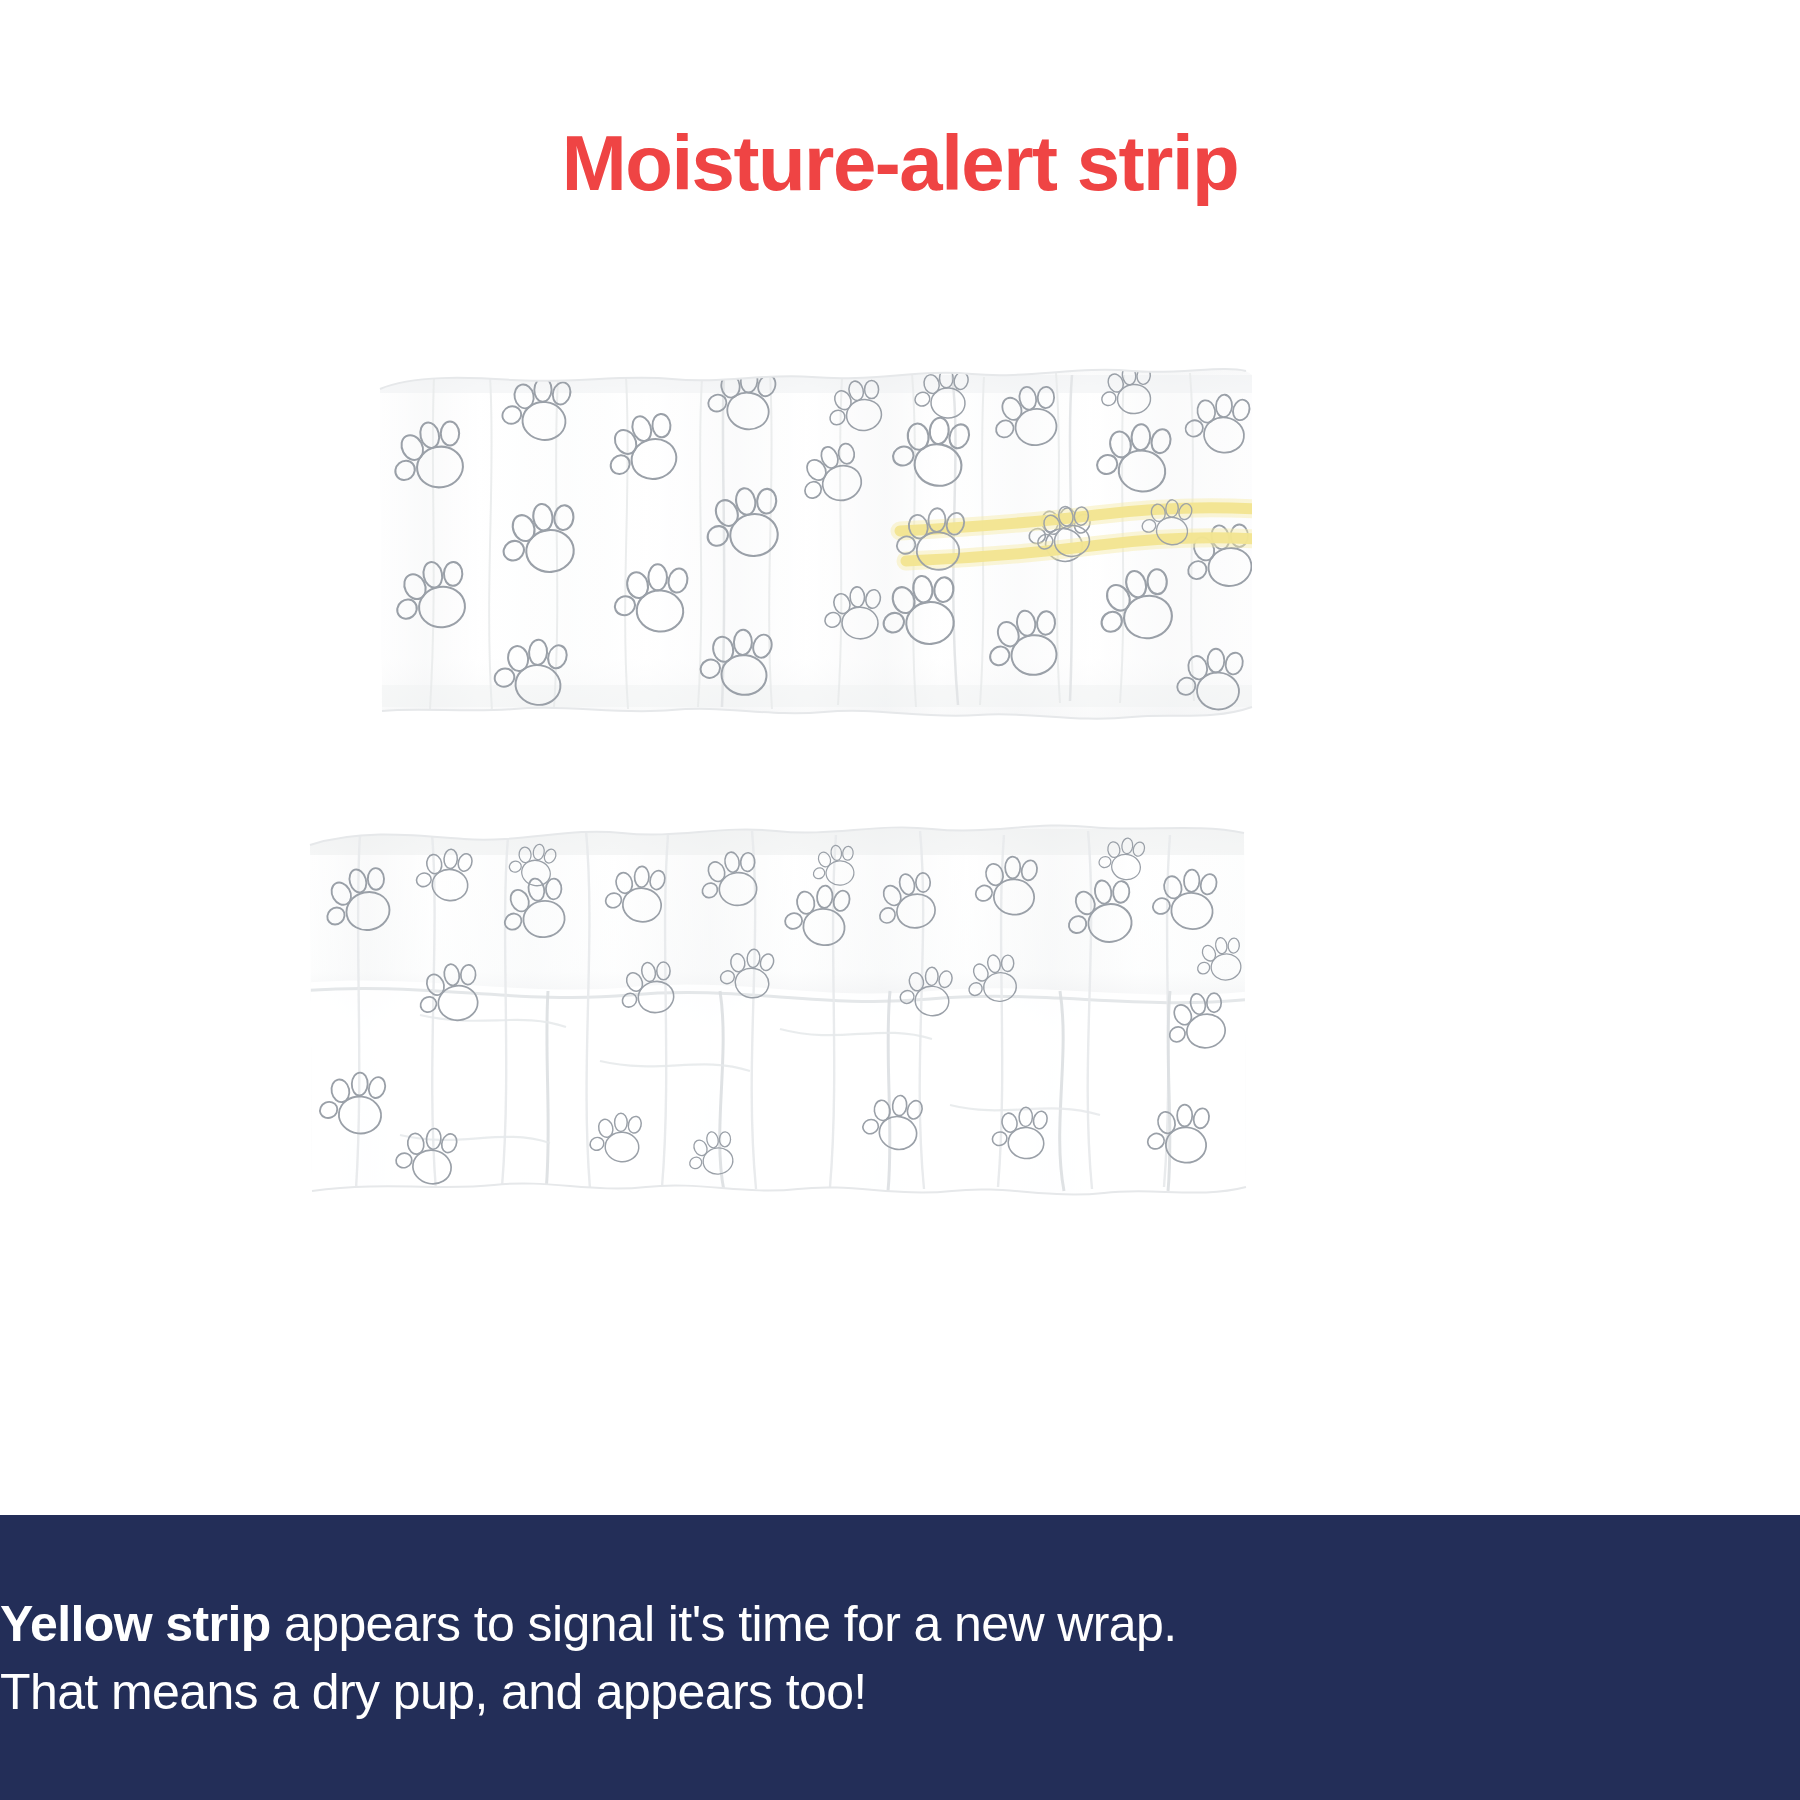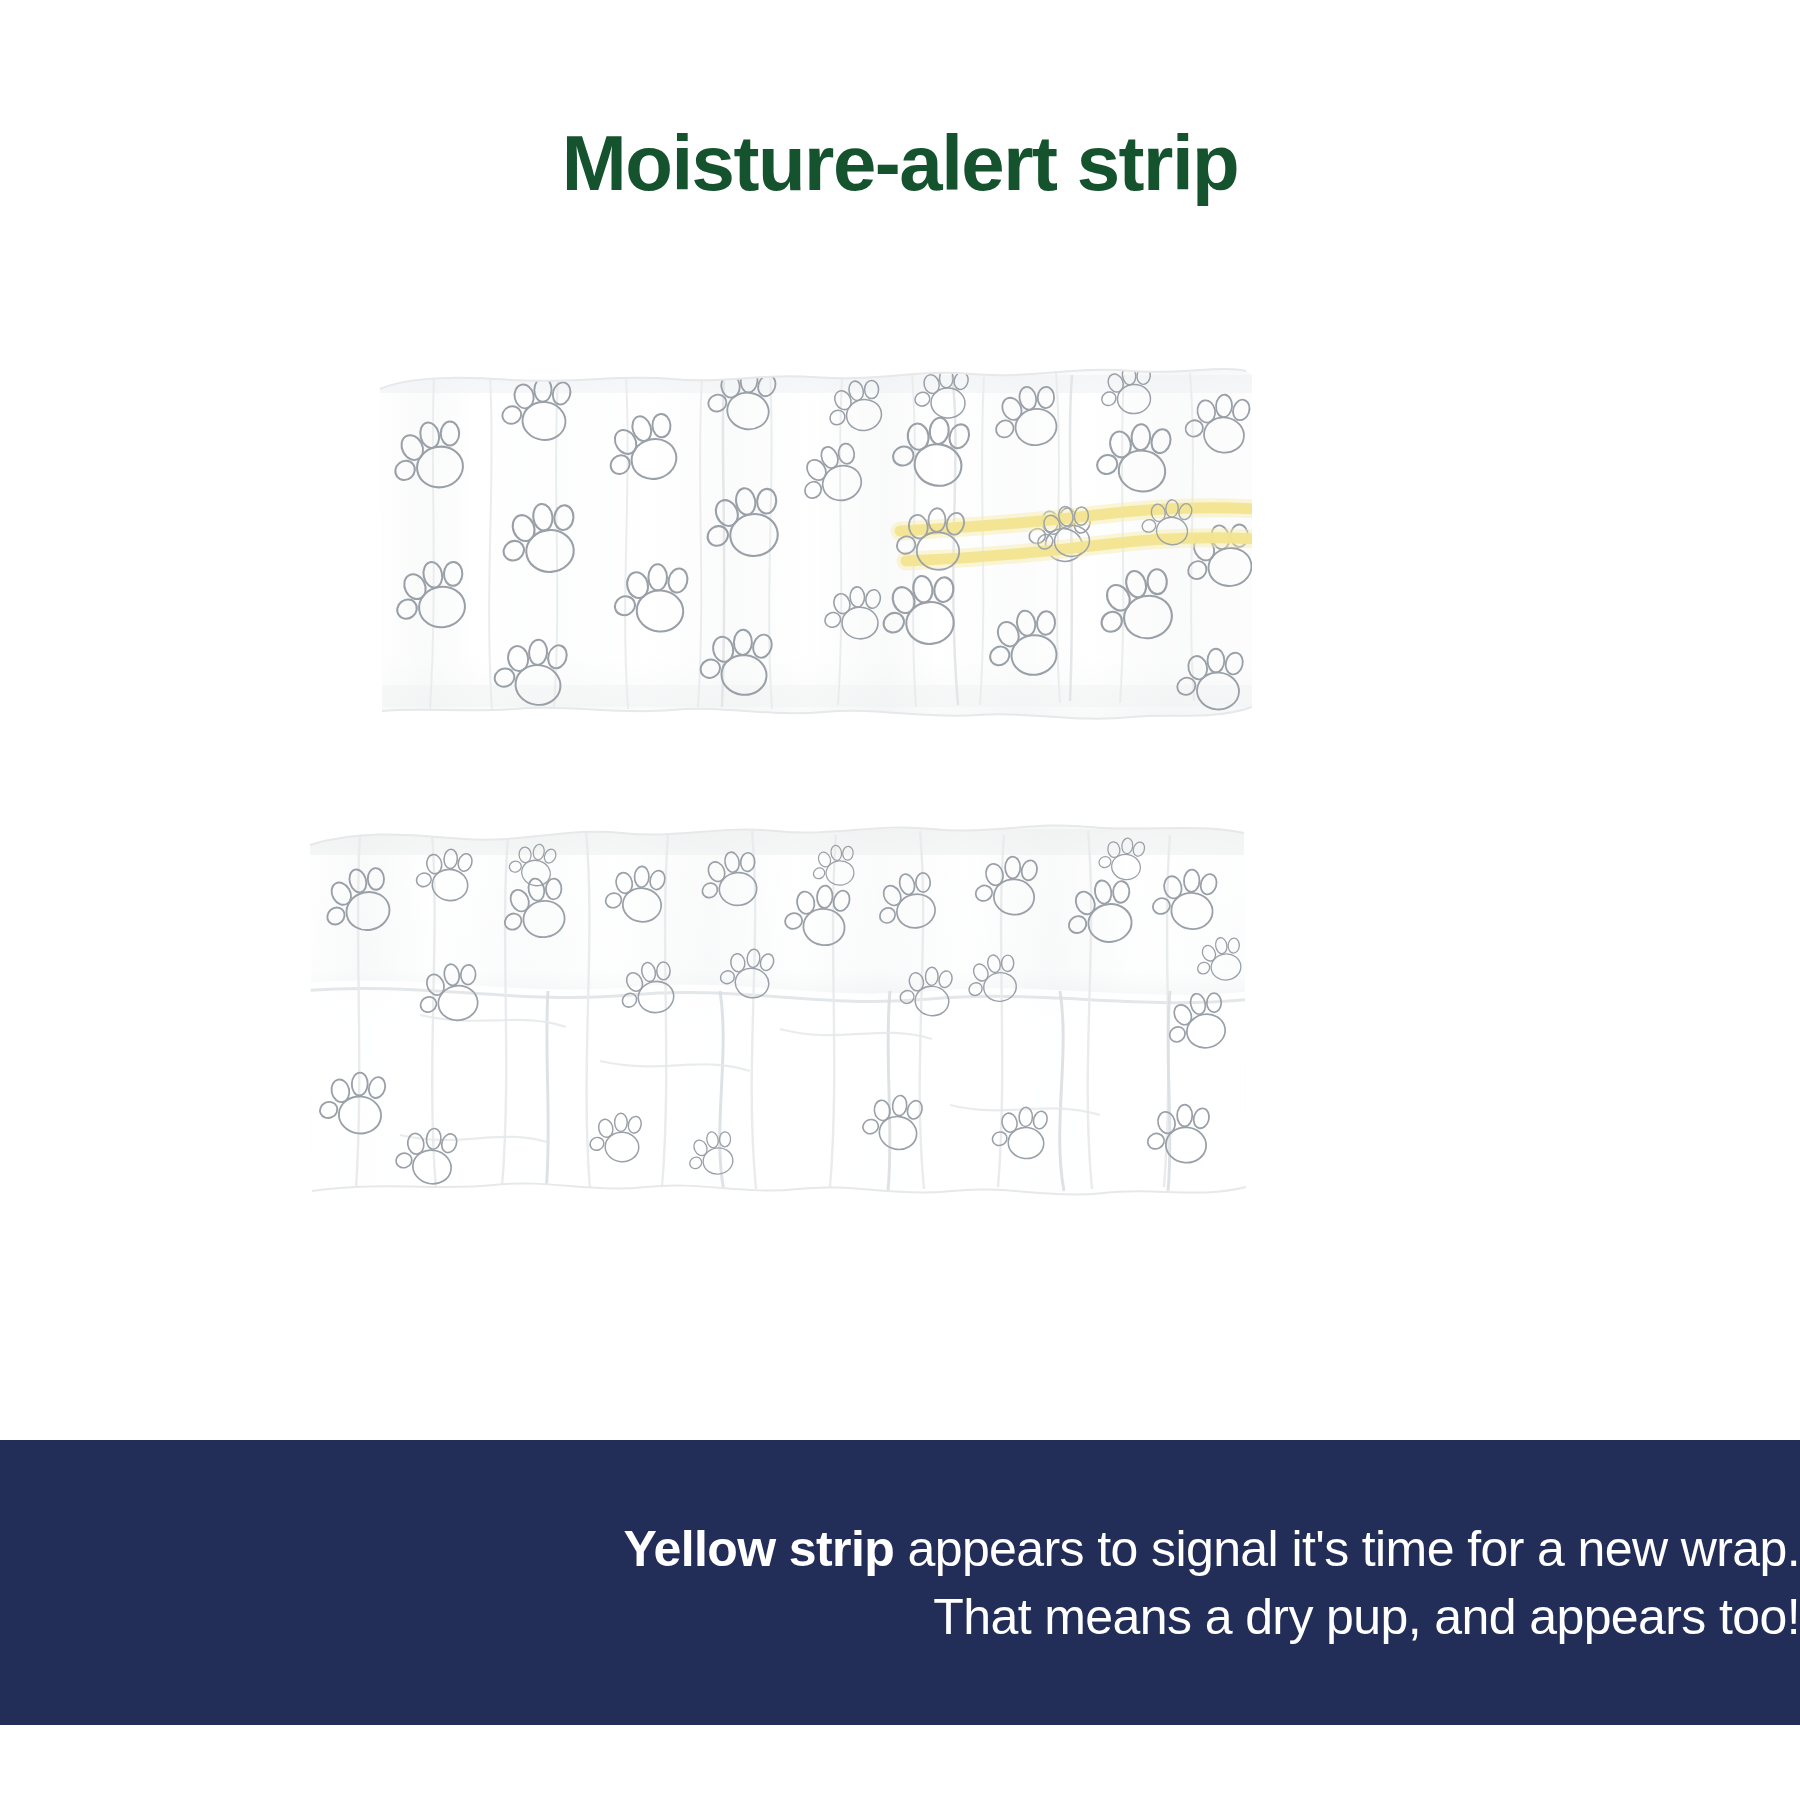--- a/index.html
+++ b/index.html
@@ -32,21 +32,21 @@
     height: 330px;
     display: flex;
     align-items: center;
     justify-content: center;
   }
   .page-title {
     font-family: "Liberation Sans", sans-serif;
     font-weight: 700;
     font-size: 78px;
     letter-spacing: -1.5px;
-    color: #14532d;
+    color: #ef4444;
     text-align: center;
     line-height: 1;
     margin-top: 48px;
   }
 
   
   .product-stage {
     position: absolute;
     left: 0;
     top: 330px;
@@ -77,27 +77,27 @@
   .wrap svg {
     display: block;
     width: 100%;
     height: 100%;
   }
 
   
   .caption-banner {
     position: absolute;
     left: 0;
-    top: 1440px;
+    top: 1515px;
     width: 1800px;
     height: 285px;
     background: #232E58;
     display: flex;
     flex-direction: column;
-    align-items: flex-end;
+    align-items: flex-start;
     justify-content: center;
   }
   .caption-line {
     color: #ffffff;
     font-family: "Liberation Sans", sans-serif;
     font-size: 50px;
     font-weight: 400;
     line-height: 1.36;
     letter-spacing: -0.6px;
     text-align: center;

